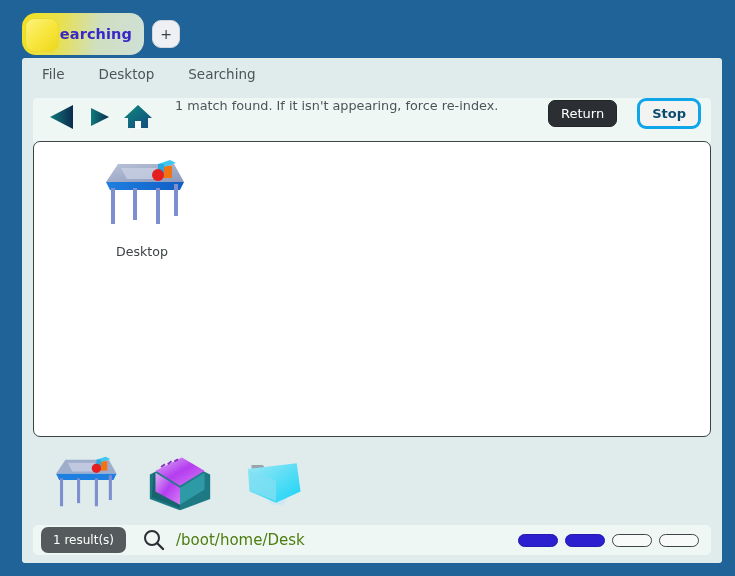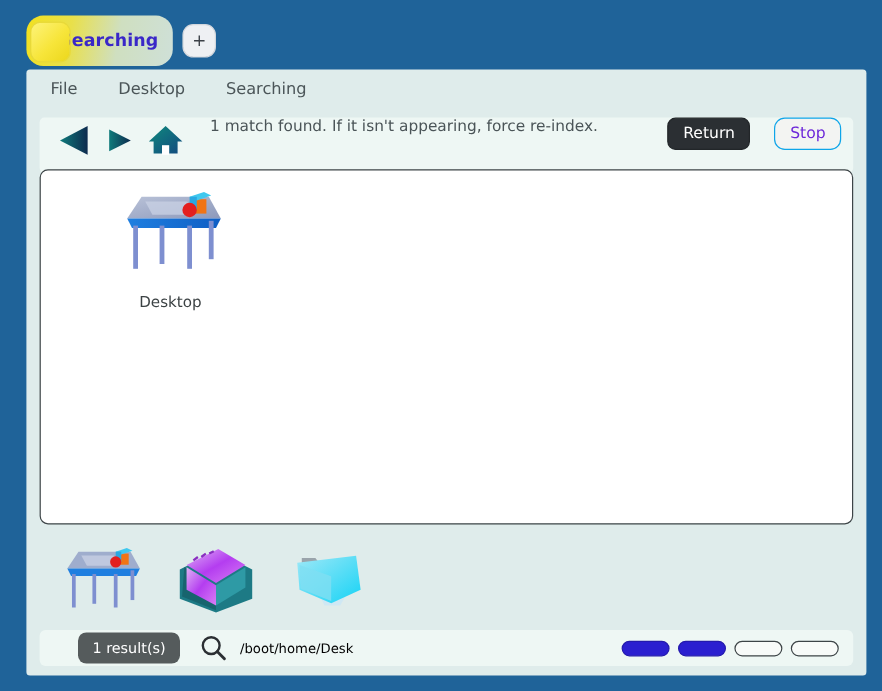--- a/index.html
+++ b/index.html
@@ -51,22 +51,22 @@
     display: flex; align-items: flex-start; padding: 0 10px; box-sizing: border-box;
   }
   .navbtn { width: 38px; height: 38px; display: flex; align-items: center; justify-content: center; }
   .status-text { margin-left: 18px; font-size: 12.8px; color: #4b5558; white-space: nowrap; }
   .tb-right { margin-left: auto; display: flex; align-items: center; gap: 20px; }
   .btn-return {
     background: #2b2f33; color: #ffffff; font-size: 13px;
     border-radius: 7px; padding: 5px 12px; border: 1px solid #222629;
   }
   .btn-stop {
-    background: #f3f4f2; color: #6d28d9; font-size: 13px;
-    border-radius: 9px; padding: 5px 12px; border: 1px solid #0ea5e9;
+    background: #f3f4f2; color: #0c4a6e; font-size: 13px;
+    border-radius: 9px; padding: 5px 12px; border: 3px solid #0ea5e9; font-weight: bold;
   }
 
   
   .panel {
     position: absolute; left: 11px; top: 83px; width: 678px; height: 296px;
     background: #ffffff; border: 1.5px solid #3d4447; border-radius: 7px;
     box-sizing: border-box; overflow: hidden; padding-left: 24px;
   }
   .file-item { position: absolute; left: 44px; top: 12px; width: 128px; text-align: center; }
   .file-caption { font-size: 12.6px; color: #3c4244; margin-top: 6px; }
@@ -76,23 +76,23 @@
   .shelf-icon { width: 84px; height: 74px; display: flex; align-items: center; justify-content: center; }
 
   
   .statusbar {
     position: absolute; left: 11px; top: 467px; width: 678px; height: 30px;
     background: #eef7f4; border-radius: 5px;
     display: flex; align-items: center; padding: 0 8px; box-sizing: border-box;
   }
   .result-badge {
     background: #555b5c; color: #ffffff; font-size: 12px;
-    border-radius: 7px; padding: 6px 12px; margin-left: 24px;
-  }
-  .path-text { font-size: 11px; color: #000000; margin-left: 10px; }
+    border-radius: 7px; padding: 6px 12px; margin-left: 0;
+  }
+  .path-text { font-size: 15px; color: #4d7c0f; margin-left: 10px; }
   .mag { margin-left: 16px; display: flex; align-items: center; }
   .pips { margin-left: auto; display: flex; align-items: center; gap: 7px; padding-right: 4px; }
   .pip { width: 40px; height: 13px; border-radius: 7px; box-sizing: border-box; }
   .pip.on { background: #2b1fd0; border: 1px solid #241aad; }
   .pip.off { background: #f7faf8; border: 1px solid #3d4447; }
 </style>
 </head>
 <body>
 
 <div class="root">

